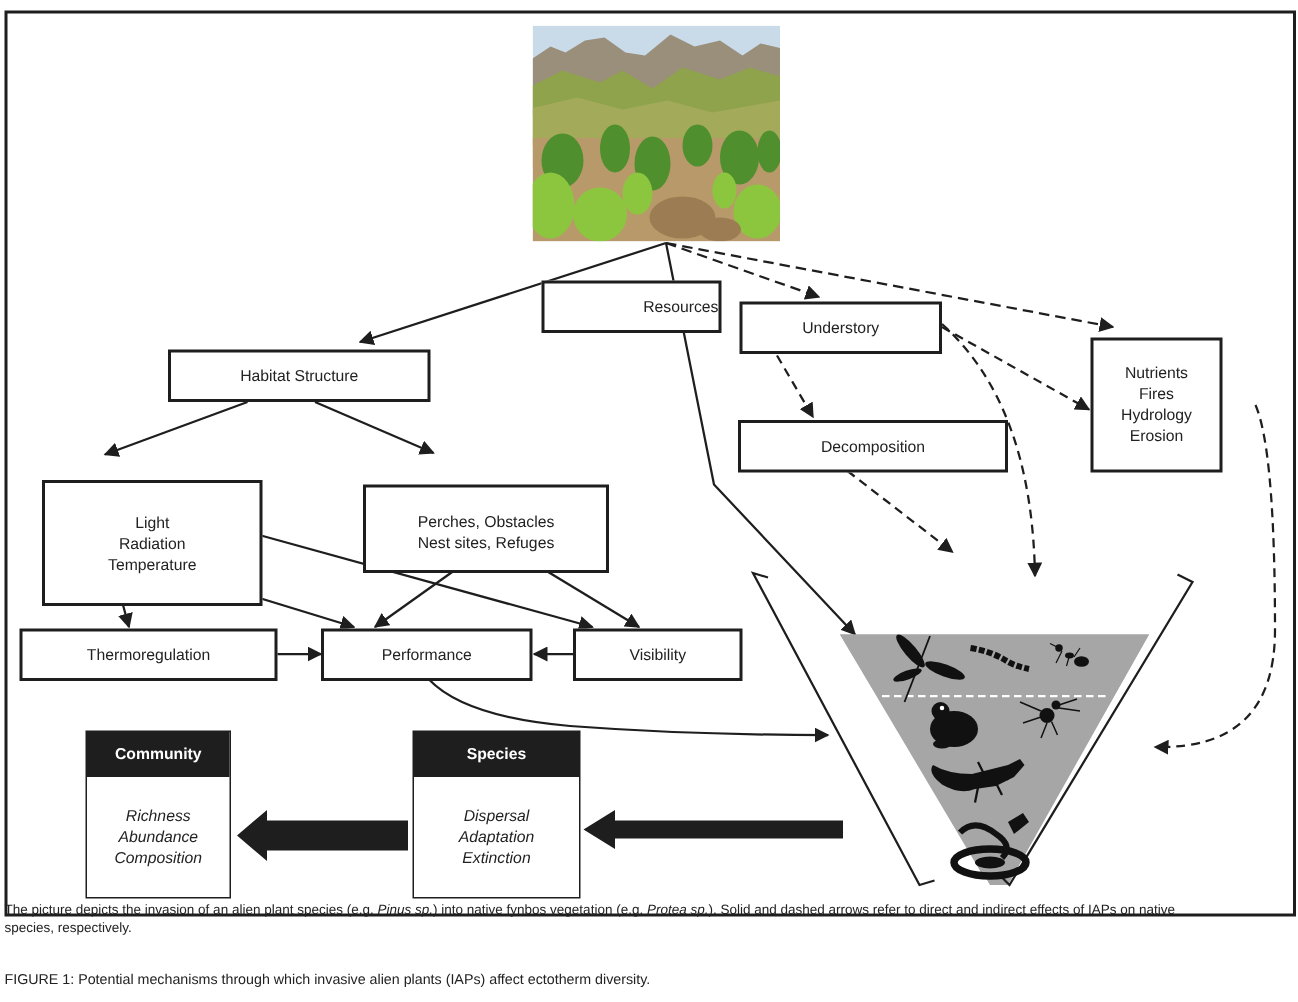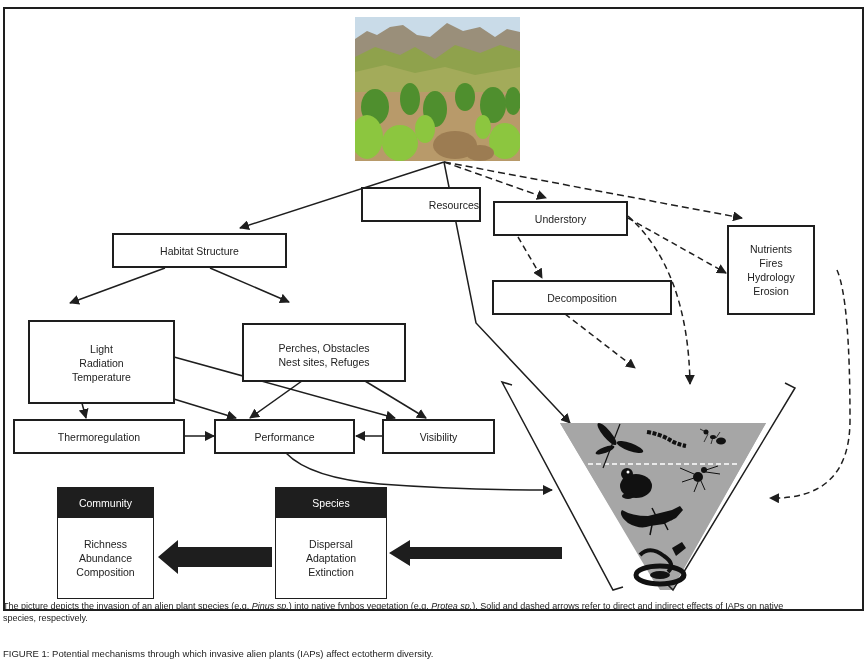--- a/index.html
+++ b/index.html
@@ -6,24 +6,24 @@
   body { width:865px; height:668px; position:relative; overflow:hidden;
          font-family:"Liberation Sans", "DejaVu Sans", sans-serif; color:#222; }
   #frame { position:absolute; left:3px; top:7px; width:857px; height:600px;
            border:2px solid #1e1e1e; box-sizing:content-box; }
   svg#diagram { position:absolute; left:0; top:0; width:865px; height:612px; }
   .box { position:absolute; border:2px solid #1e1e1e; background:#fff;
          display:flex; flex-direction:column; align-items:center; justify-content:center;
          font-size:10.5px; line-height:14px; text-align:center; box-sizing:border-box; }
   .box span { display:block; }
   .hdrbox { position:absolute; border:1.5px solid #1e1e1e; background:#fff; box-sizing:border-box; }
-  .hdrbox .hdr { background:#1e1e1e; color:#fff; font-weight:normal; font-size:10.5px;
+  .hdrbox .hdr { background:#1e1e1e; color:#fff; font-weight:bold; font-size:10.5px;
                  height:30px; display:flex; align-items:center; justify-content:center; }
   .hdrbox .body { display:flex; flex-direction:column; align-items:center; justify-content:center;
-                  height:calc(100% - 30px); font-size:10.5px; line-height:14px; }
+                  height:calc(100% - 30px); font-size:10.5px; line-height:14px;font-style:italic; }
   .photo { position:absolute; left:355px; top:17px; width:165px; height:144px; overflow:hidden; }
   .caption { position:absolute; left:3px; font-size:9px; line-height:12px; color:#222; }
   .caption i { font-style:italic; }
   .fig-caption { position:absolute; left:3px; top:648px; font-size:9.5px; color:#222; }
   .fig-caption b { font-weight:normal; }
 </style>
 </head>
 <body>
 
 <div id="frame"></div>

